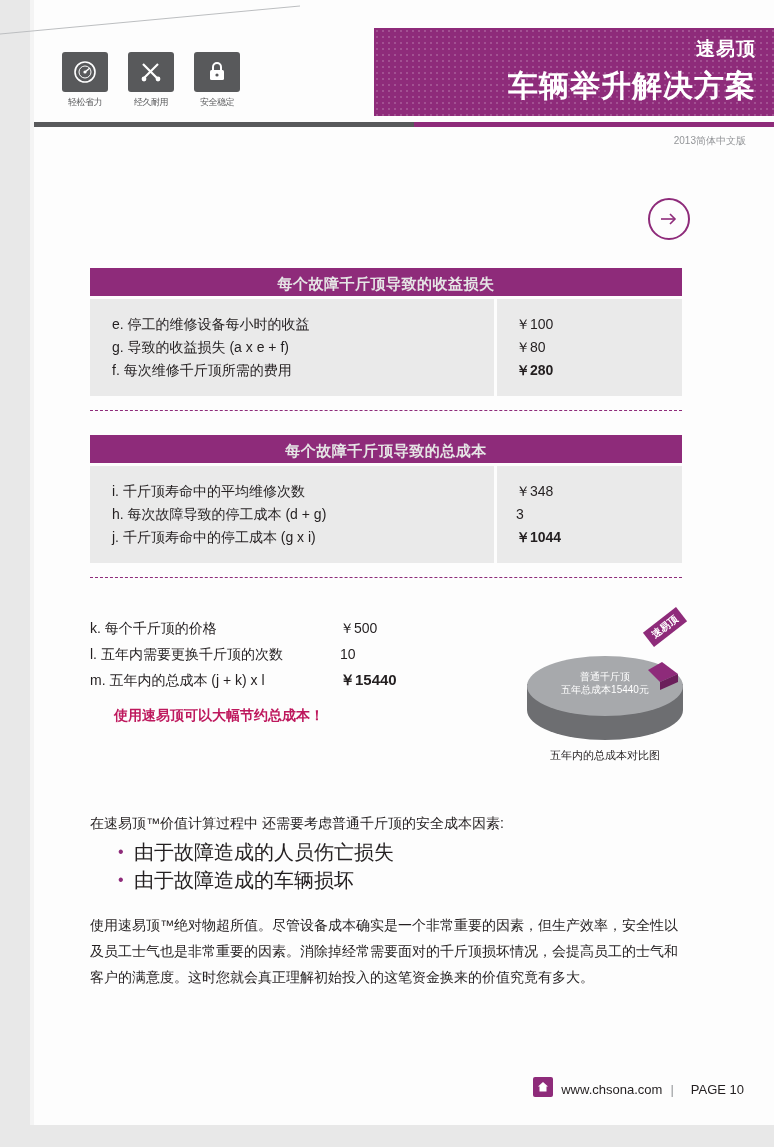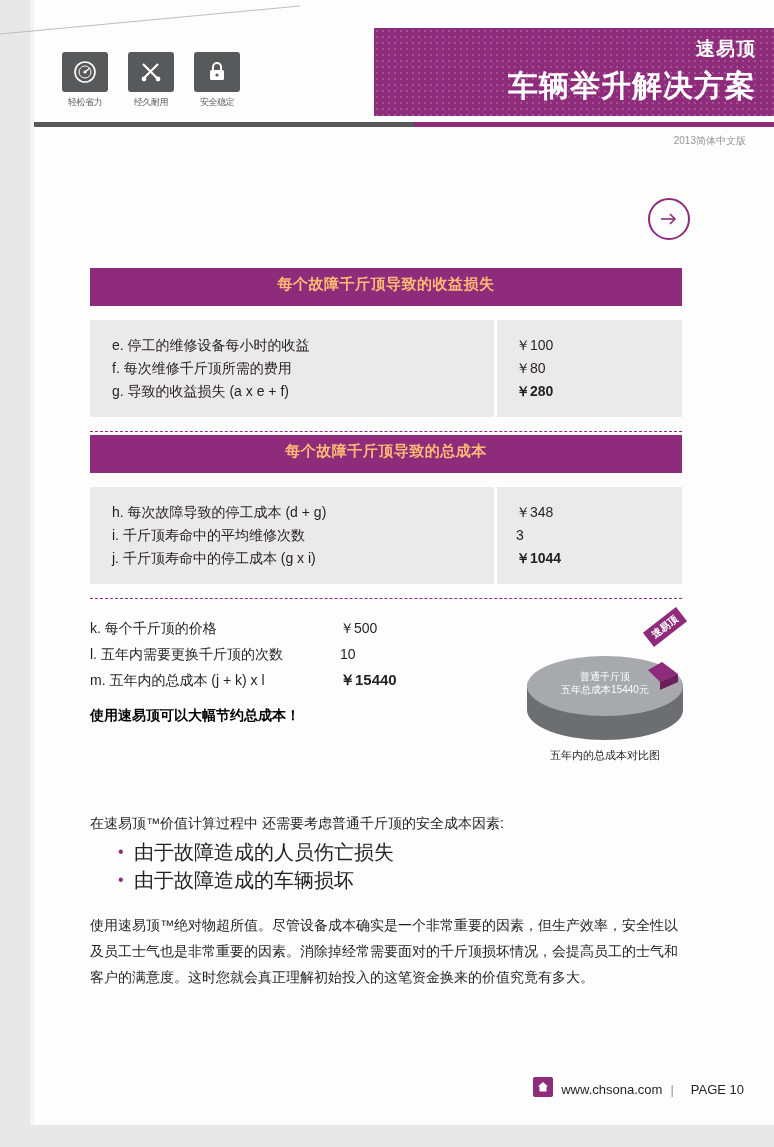--- a/index.html
+++ b/index.html
@@ -125,30 +125,30 @@
     display: flex; align-items: center; justify-content: center;
   }
   
   .sec {
     position: absolute;
     left: 90px;
     width: 592px;
   }
   .sec-head {
     background: #8e2b7a;
-    color: #fdba74;
+    color: #e5e5e5;
     font-size: 15px;
     font-weight: bold;
     text-align: center;
-    padding: 7px 0 12px 0;
+    padding: 7px 0 2px 0;
     letter-spacing: 0.5px;
   }
   .sec-body {
     display: flex;
-    margin-top: 14px;
+    margin-top: 3px;
   }
   .sec-left {
     width: 404px;
     background: #eaeaea;
     padding: 14px 0 14px 22px;
   }
   .sec-right {
     width: 185px;
     background: #eaeaea;
     margin-left: 3px;
@@ -178,23 +178,24 @@
   .cost-row {
     display: flex;
     font-size: 14px;
     line-height: 26px;
   }
   .cost-label { width: 250px; }
   .cost-val { font-weight: normal; }
   .cost-row.strong .cost-val { font-weight: bold; font-size: 15px; }
   .cost-note {
     margin-top: 14px;
-    color: #000000;
+    color: #be185d;
     font-weight: bold;
     font-size: 14px;
+    margin-left: 24px;
   }
   
   .pie-wrap {
     position: absolute;
     left: 510px; top: 612px;
     width: 190px; height: 160px;
   }
   .pie-caption {
     position: absolute;
     left: 510px; top: 748px;
@@ -345,38 +346,38 @@
       <line x1="4" y1="12" x2="18" y2="12" stroke="#8e2b7a" stroke-width="1.6"></line>
       <polyline points="13,7 18,12 13,17" fill="none" stroke="#8e2b7a" stroke-width="1.6"></polyline>
     </svg>
   </div>
 
   <div class="sec" style="top:268px;">
     <div class="sec-head">每个故障千斤顶导致的收益损失</div>
     <div class="sec-body">
       <div class="sec-left">
         <div class="row-line">e. 停工的维修设备每小时的收益</div>
+        <div class="row-line">g. 导致的收益损失 (a x e + f)</div>
         <div class="row-line">f. 每次维修千斤顶所需的费用</div>
-        <div class="row-line">g. 导致的收益损失 (a x e + f)</div>
       </div>
       <div class="sec-right">
         <div class="row-line">￥100</div>
         <div class="row-line">￥80</div>
         <div class="row-line bold">￥280</div>
       </div>
     </div>
     <div class="dashed"></div>
   </div>
 
   <div class="sec" style="top:435px;">
     <div class="sec-head">每个故障千斤顶导致的总成本</div>
     <div class="sec-body">
       <div class="sec-left">
+        <div class="row-line">i. 千斤顶寿命中的平均维修次数</div>
         <div class="row-line">h. 每次故障导致的停工成本 (d + g)</div>
-        <div class="row-line">i. 千斤顶寿命中的平均维修次数</div>
         <div class="row-line">j. 千斤顶寿命中的停工成本 (g x i)</div>
       </div>
       <div class="sec-right">
         <div class="row-line">￥348</div>
         <div class="row-line">3</div>
         <div class="row-line bold">￥1044</div>
       </div>
     </div>
     <div class="dashed"></div>
   </div>

